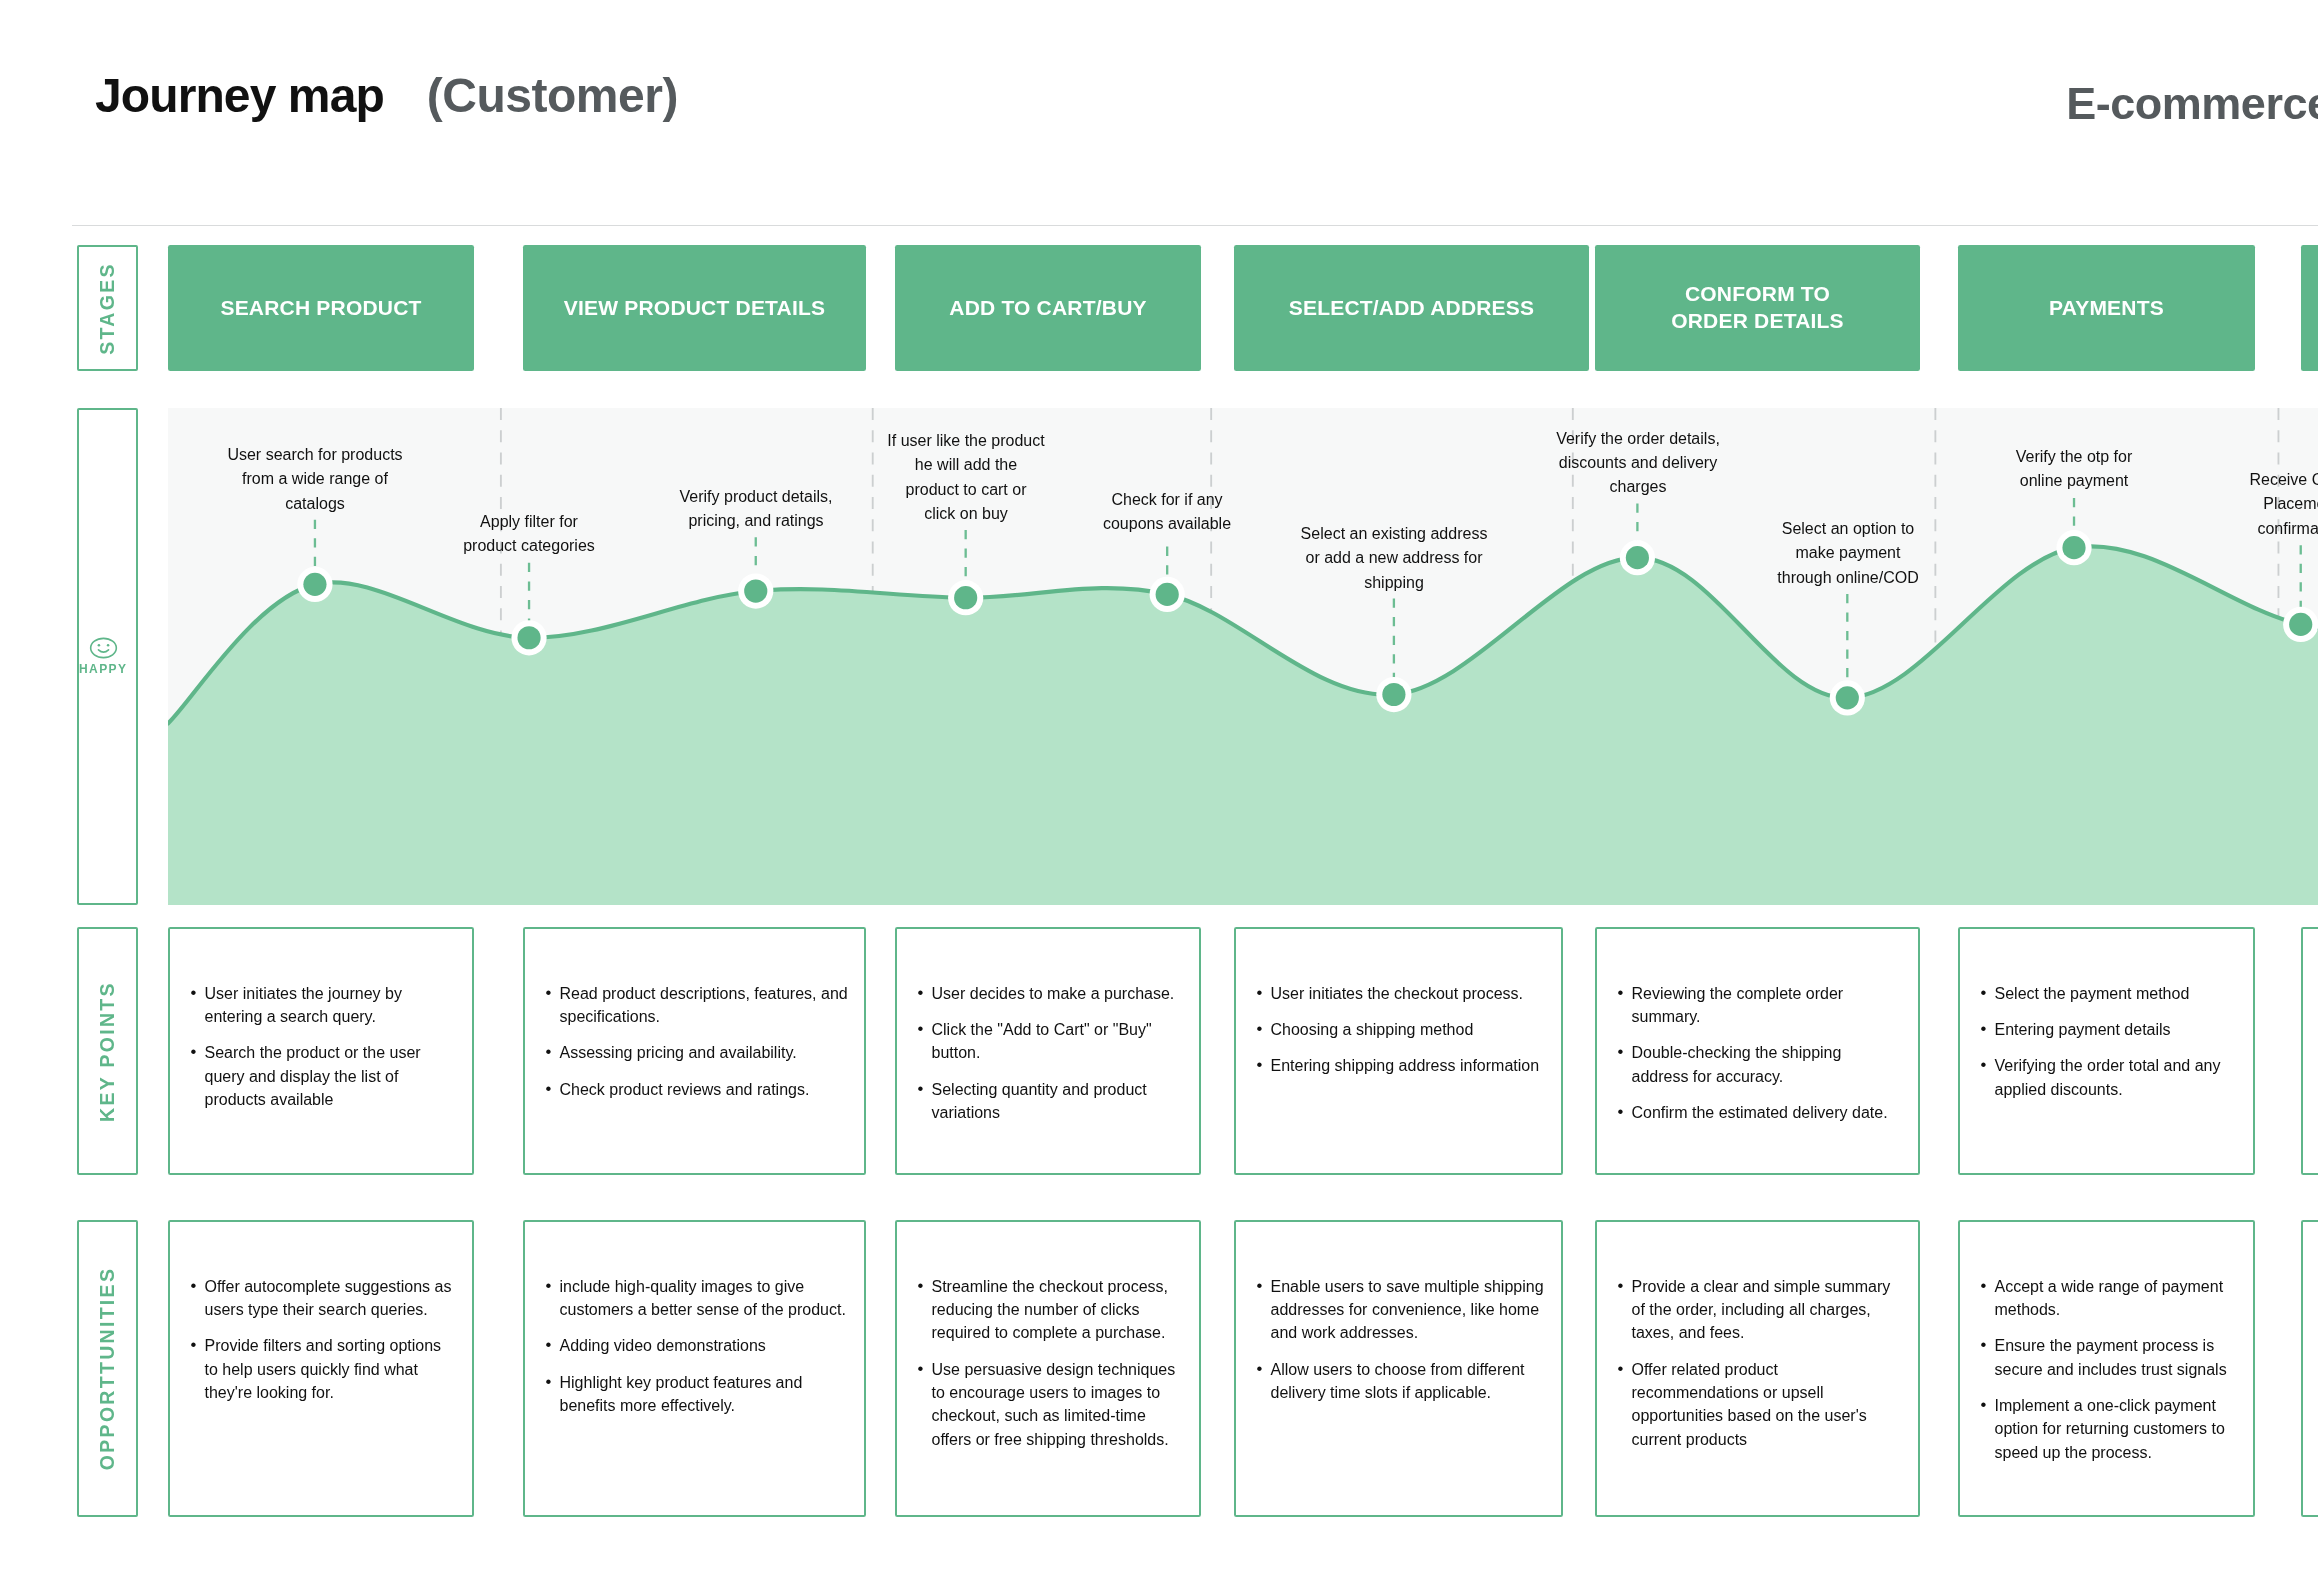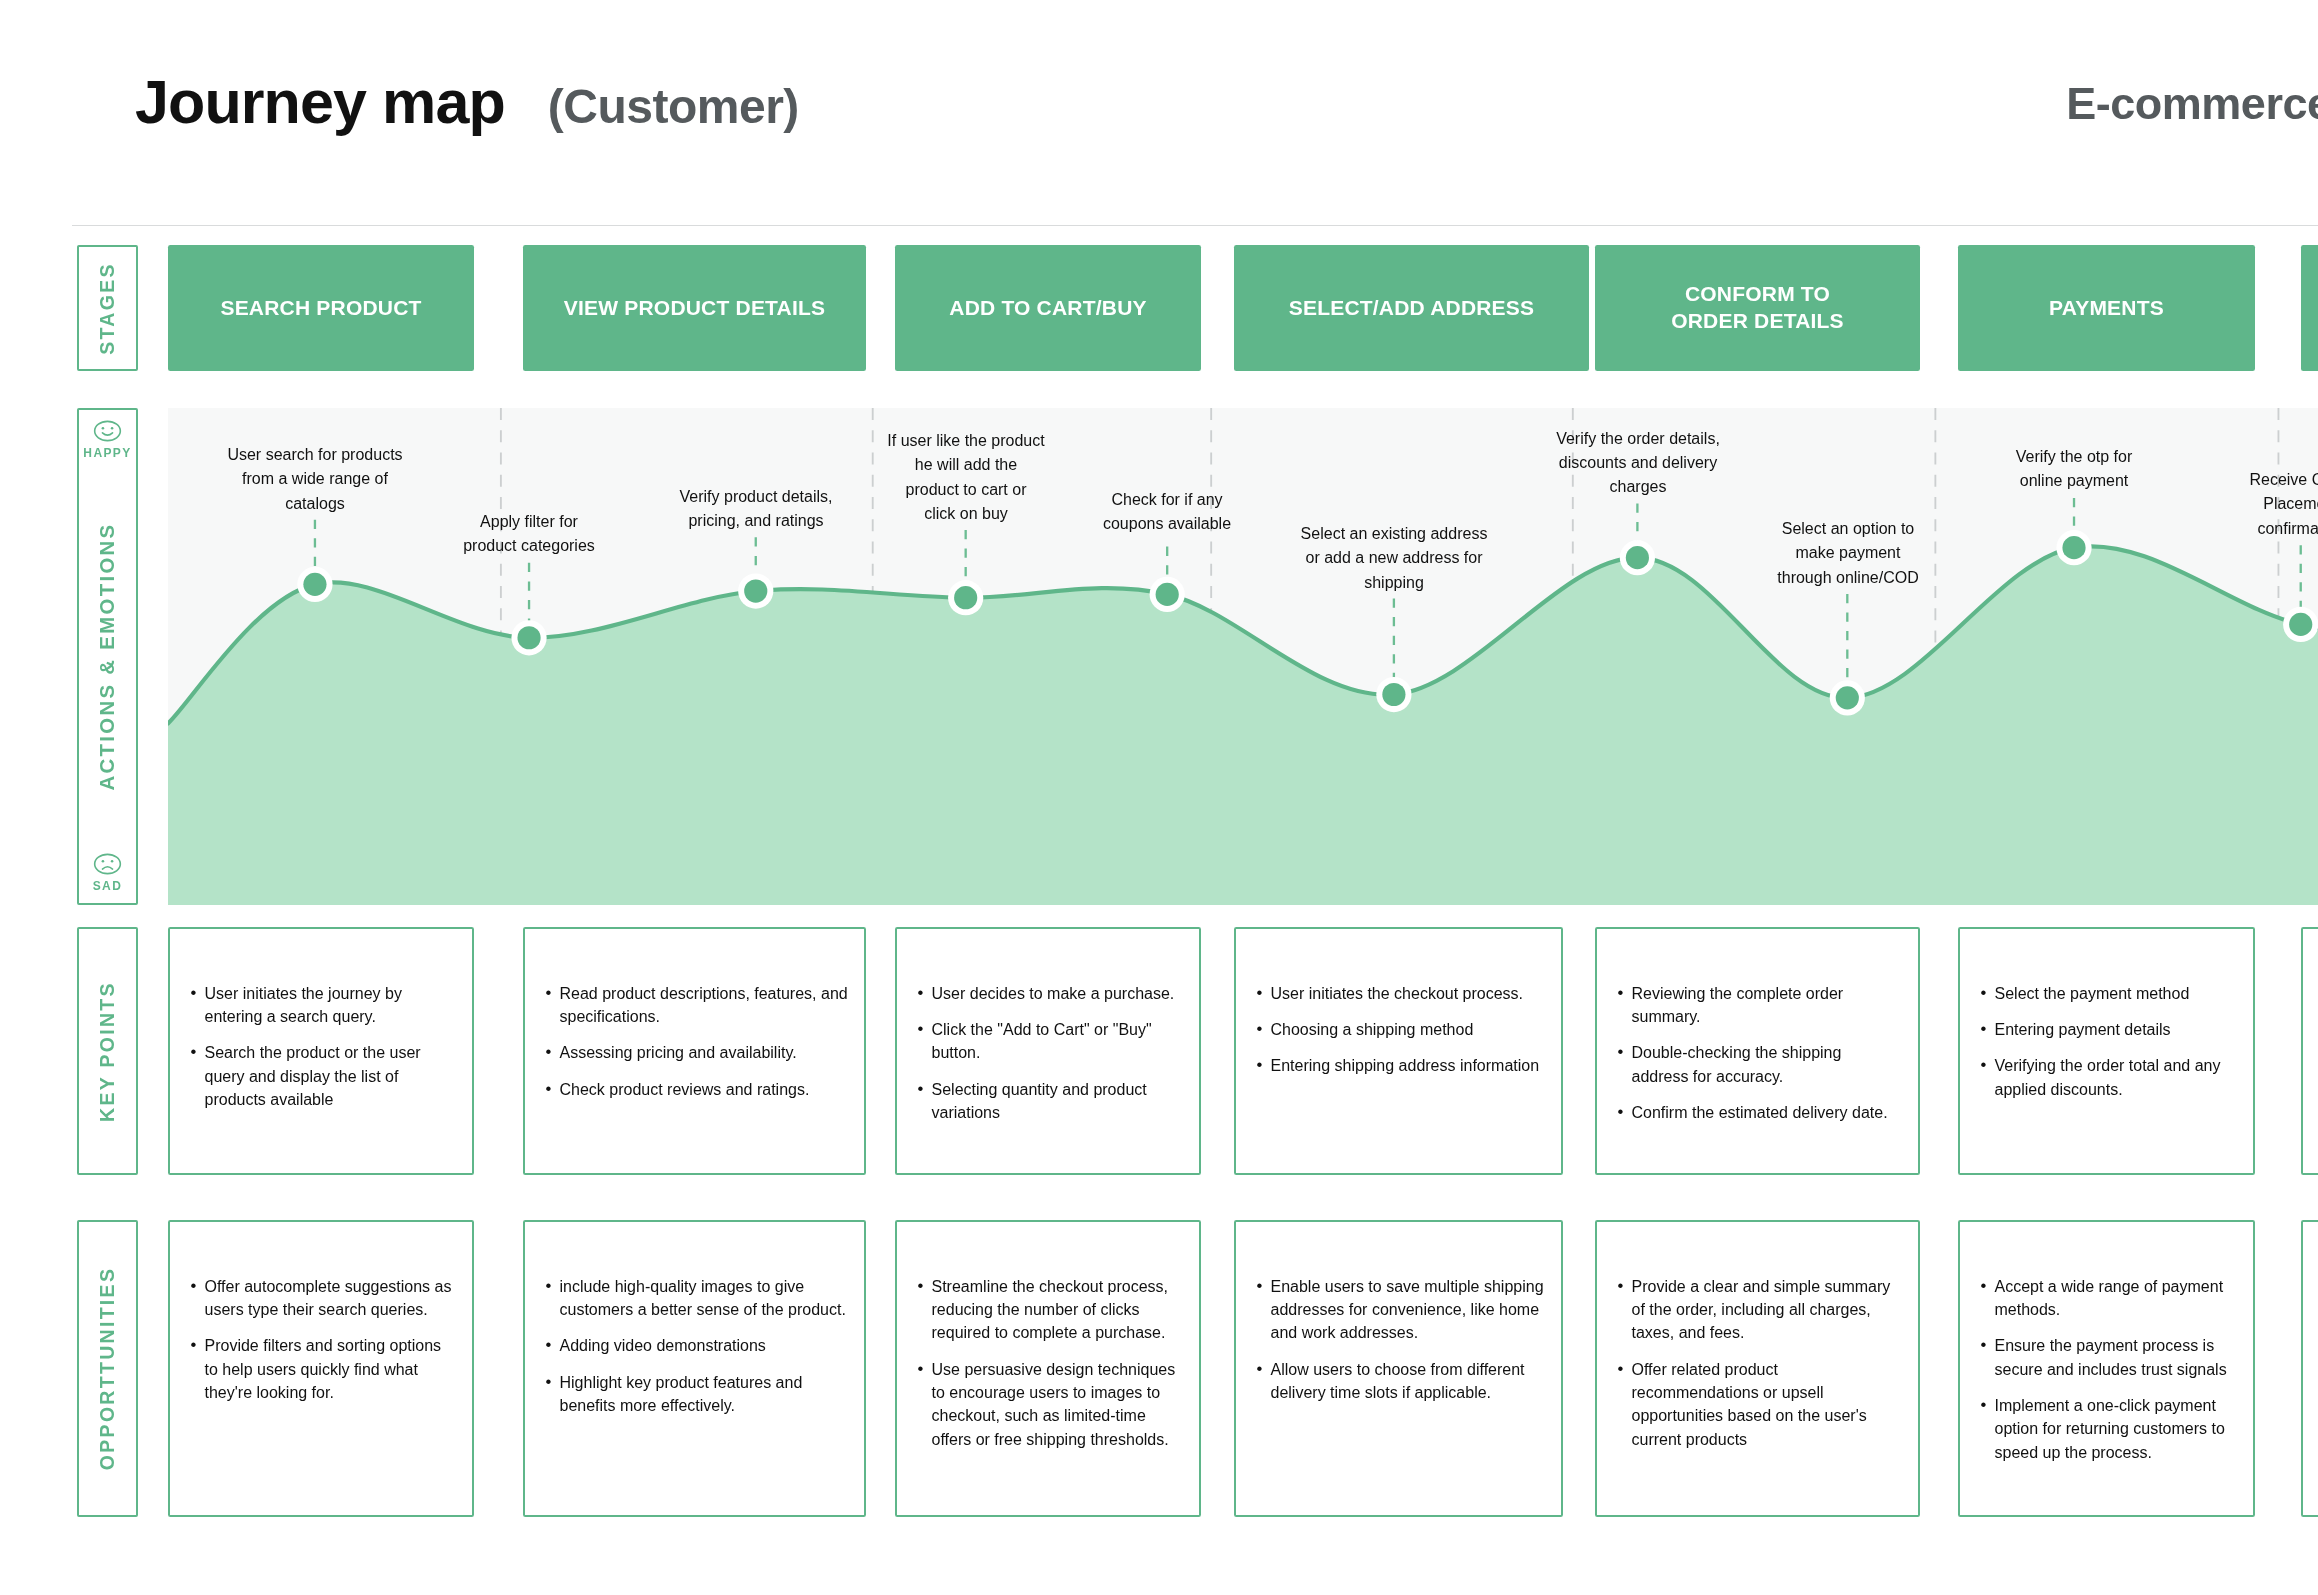--- a/index.html
+++ b/index.html
@@ -13,22 +13,22 @@
 
   
   #header {
     position:absolute; left:0; top:0; width:2671px; height:227px;
   }
   #title-wrap {
     position:absolute; left:95px; top:72px;
     display:flex; align-items:baseline; gap:43px;
   }
   #title-main {
-    font-size:61px; font-weight:800; color:#111111;
-    letter-spacing:-0.9px; line-height:1;margin-left:40px;
+    font-size:48px; font-weight:800; color:#111111;
+    letter-spacing:-0.9px; line-height:1;
   }
   #title-sub {
     font-size:48px; font-weight:800; color:#555a5d;
     letter-spacing:-0.5px; line-height:1;
   }
   #title-right {
     position:absolute; right:95px; top:81px;
     font-size:45px; font-weight:800; color:#555a5d;
     letter-spacing:-0.5px; line-height:1;
   }
@@ -52,21 +52,21 @@
     color:#5fb68a;
     letter-spacing:2.3px;
   }
 
   
   #sb-stages { left:77px; top:245px; width:61px; height:126px; }
   #sb-stages .sidebar-rot { font-size:19.5px; }
 
   
   #sb-actions { left:77px; top:408px; width:61px; height:497px;
-    flex-direction:column; justify-content:space-between; padding:10.2px 0; }
+    flex-direction:row; justify-content:space-between; padding:10.2px 0; }
   #sb-actions .face-group { display:flex; flex-direction:column; align-items:center; gap:3.7px; }
   #sb-actions .face-label { font-size:12px; font-weight:800; color:#5fb68a; letter-spacing:1.4px; }
   #sb-actions .sidebar-rot { font-size:20.4px; }
 
   
   #sb-keypoints { left:77px; top:927px; width:61px; height:248px; }
   #sb-keypoints .sidebar-rot { font-size:19.5px; }
 
   
   #sb-opps { left:77px; top:1220px; width:61px; height:297px; }

